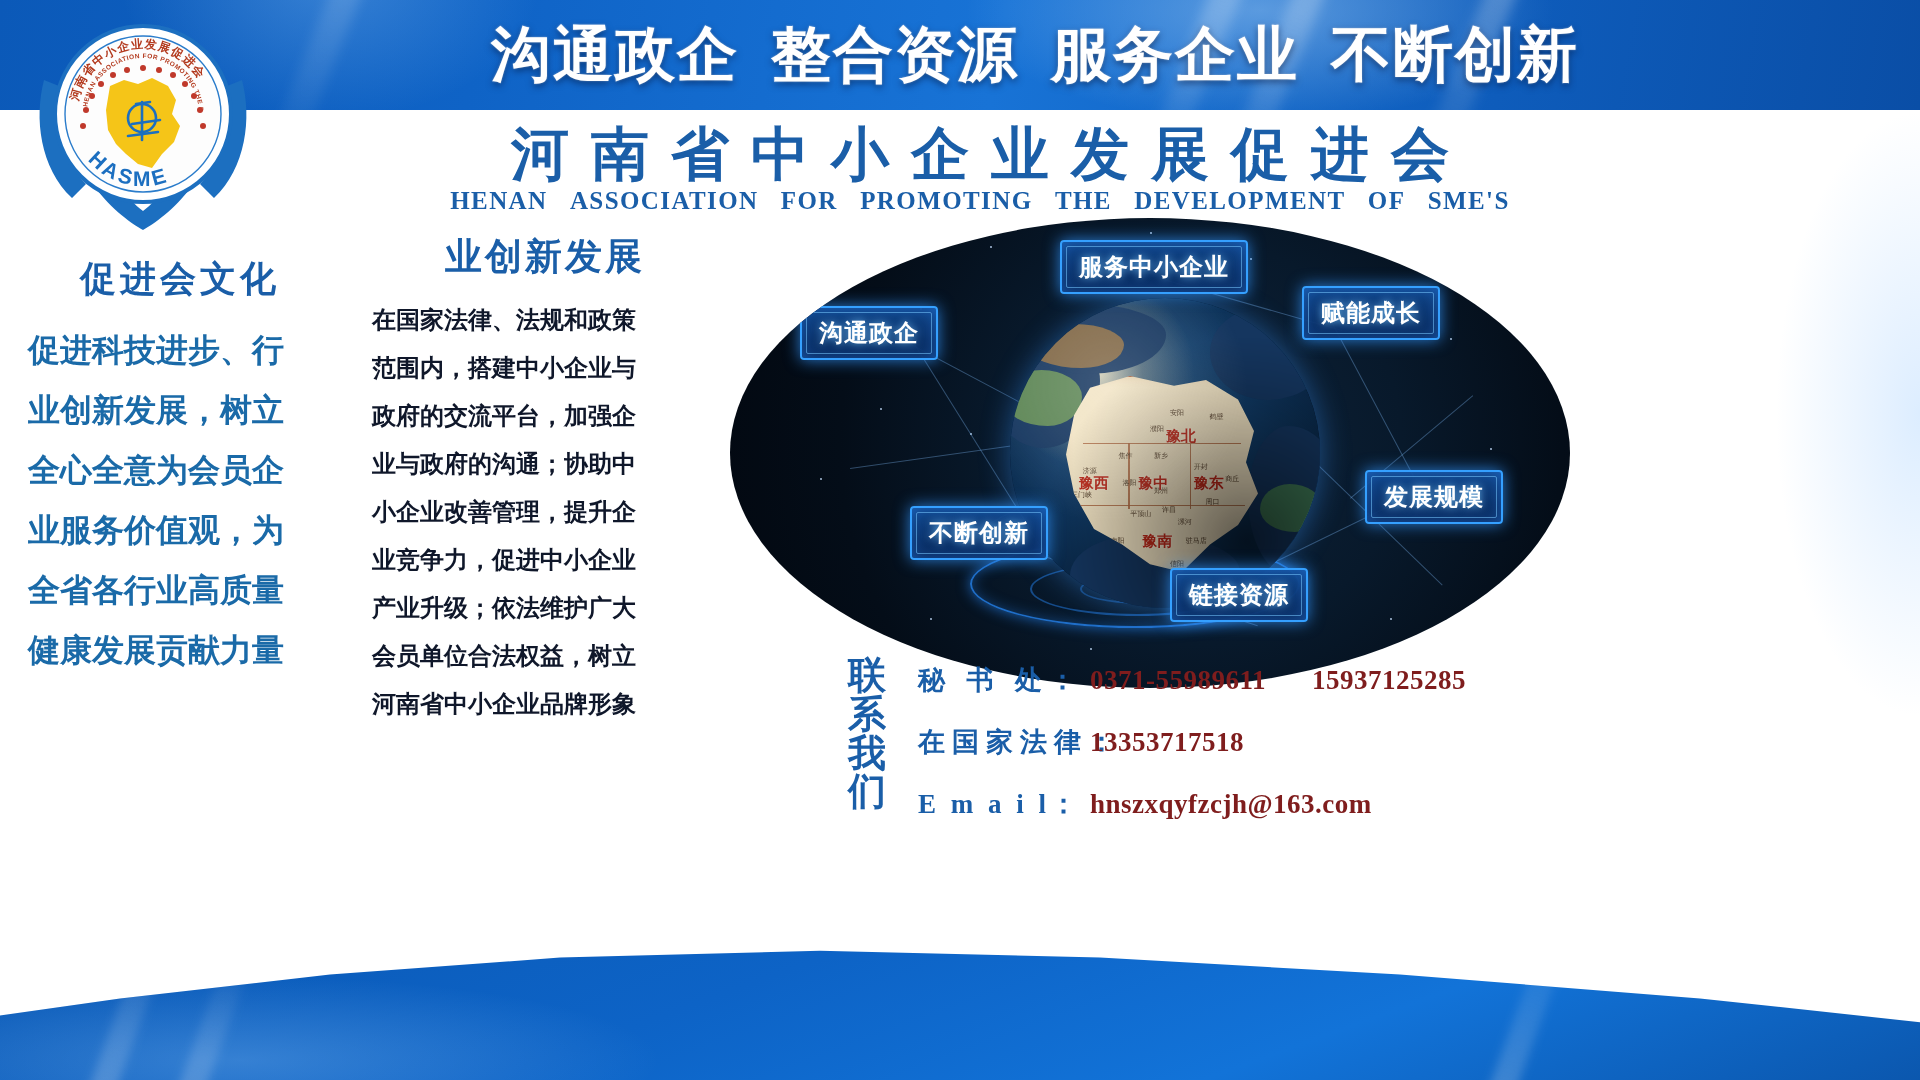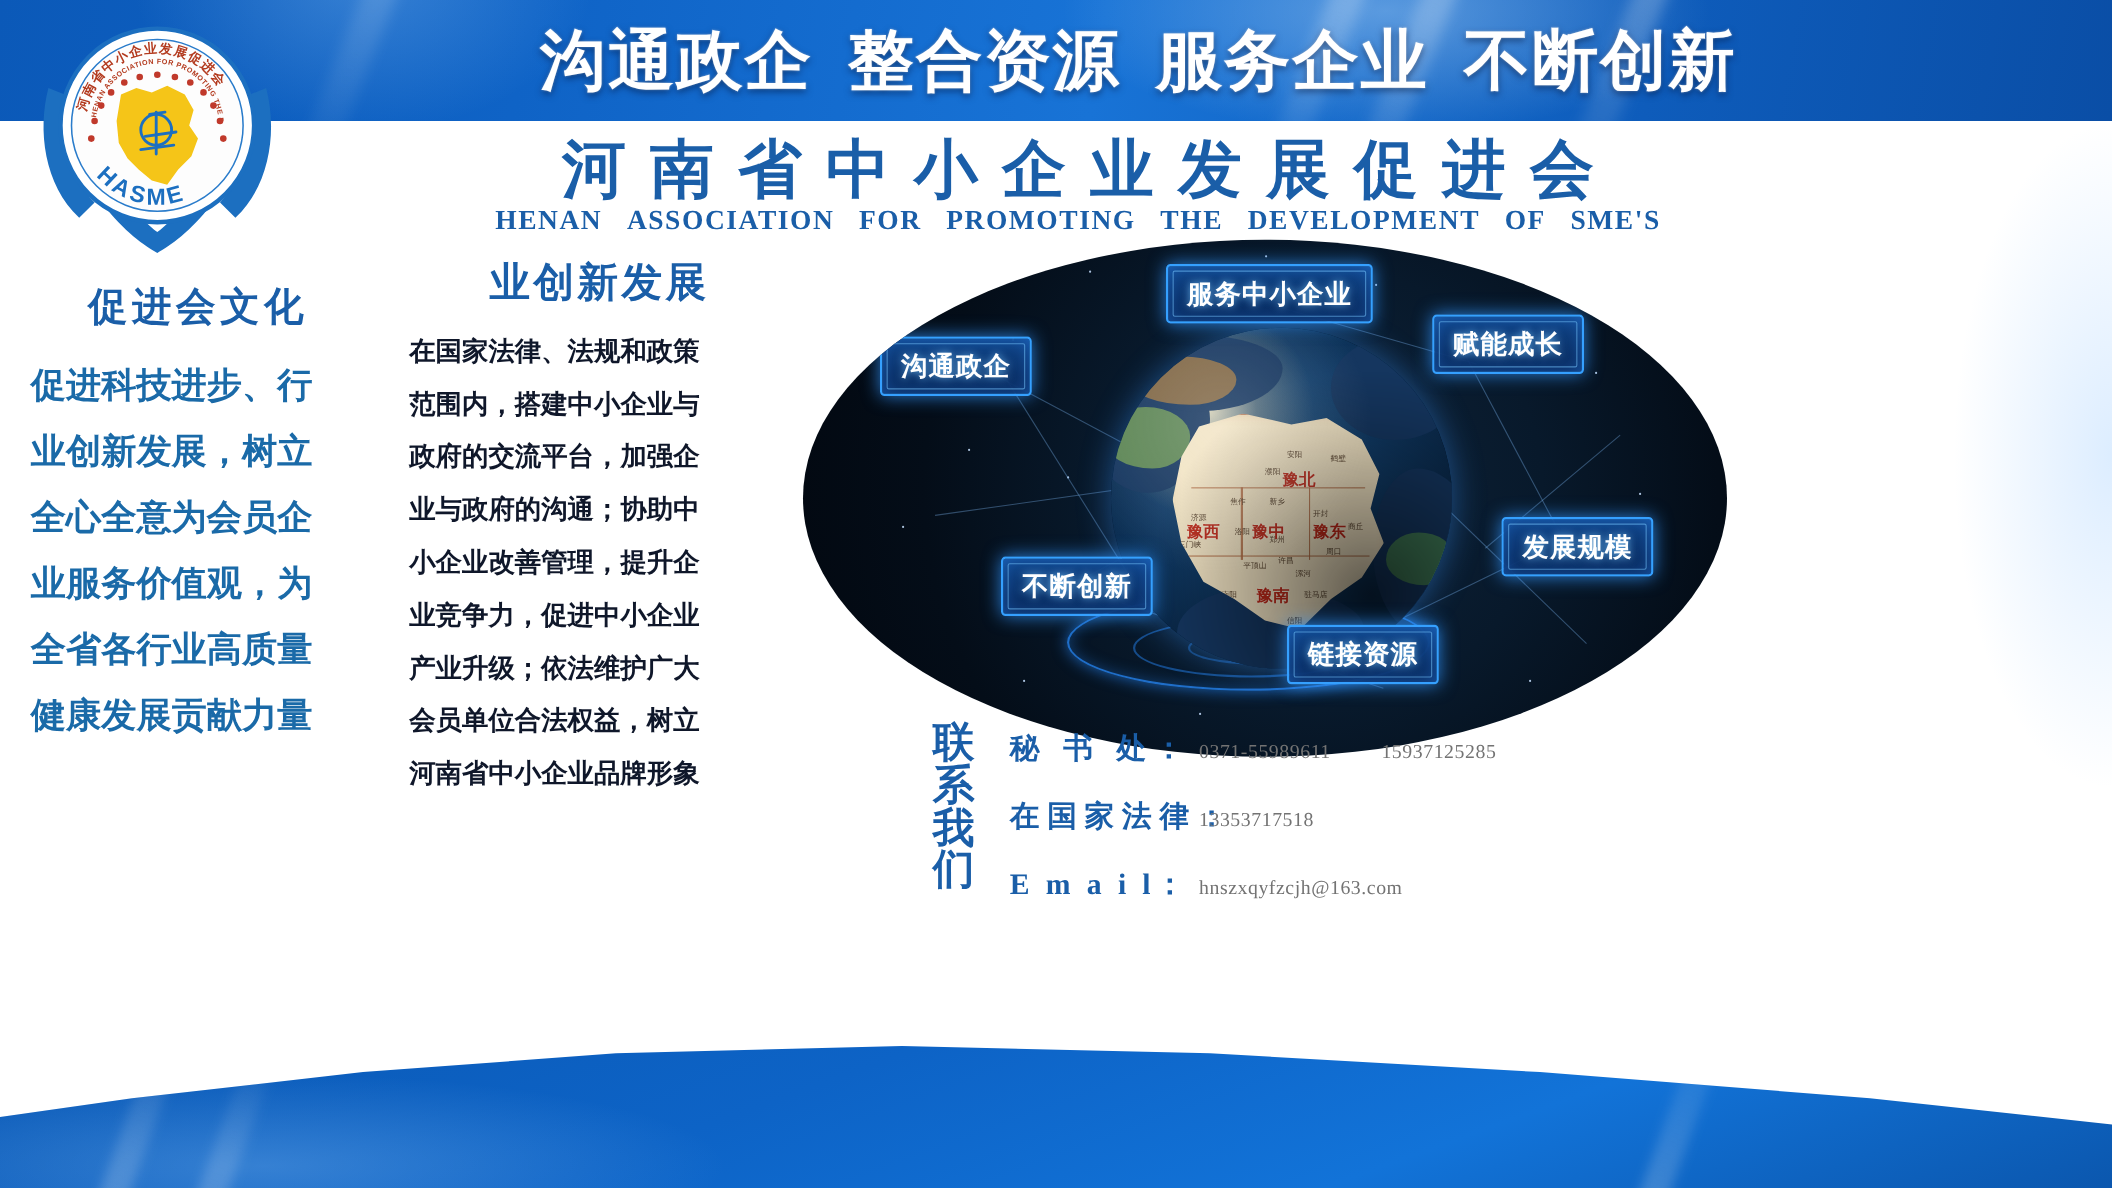--- a/index.html
+++ b/index.html
@@ -186,21 +186,21 @@
     text-align:center;
   }
   .contact-rows { position:absolute; left:78px; top:14px; width:640px; }
   .contact-row { display:flex; align-items:baseline; margin-bottom:26px; white-space:nowrap; }
   .contact-label {
     color:#1a5ea8; font-size:27px; font-weight:bold;
     letter-spacing:7px; width:172px; flex:0 0 auto;
   }
   .contact-label.en { letter-spacing:4px; font-family:"Liberation Serif",serif; }
   .contact-value {
-    color:#737373; font-size:18px; font-weight:normal; letter-spacing:.5px;
+    color:#7f1d1d; font-size:27px; font-weight:bold; letter-spacing:.5px;
     font-family:"Liberation Serif",serif;
   }
   .contact-value.second { margin-left:46px; }
 
   
   .bottomwave {
     position:absolute; left:0; bottom:0; width:1920px; height:170px;
     background:
       radial-gradient(ellipse 600px 120px at 240px 150px, rgba(150,205,255,.30), rgba(150,205,255,0) 70%),
       linear-gradient(160deg,#0a58b4 0%,#0d63c6 40%,#1273d8 70%,#0b57ae 100%);

